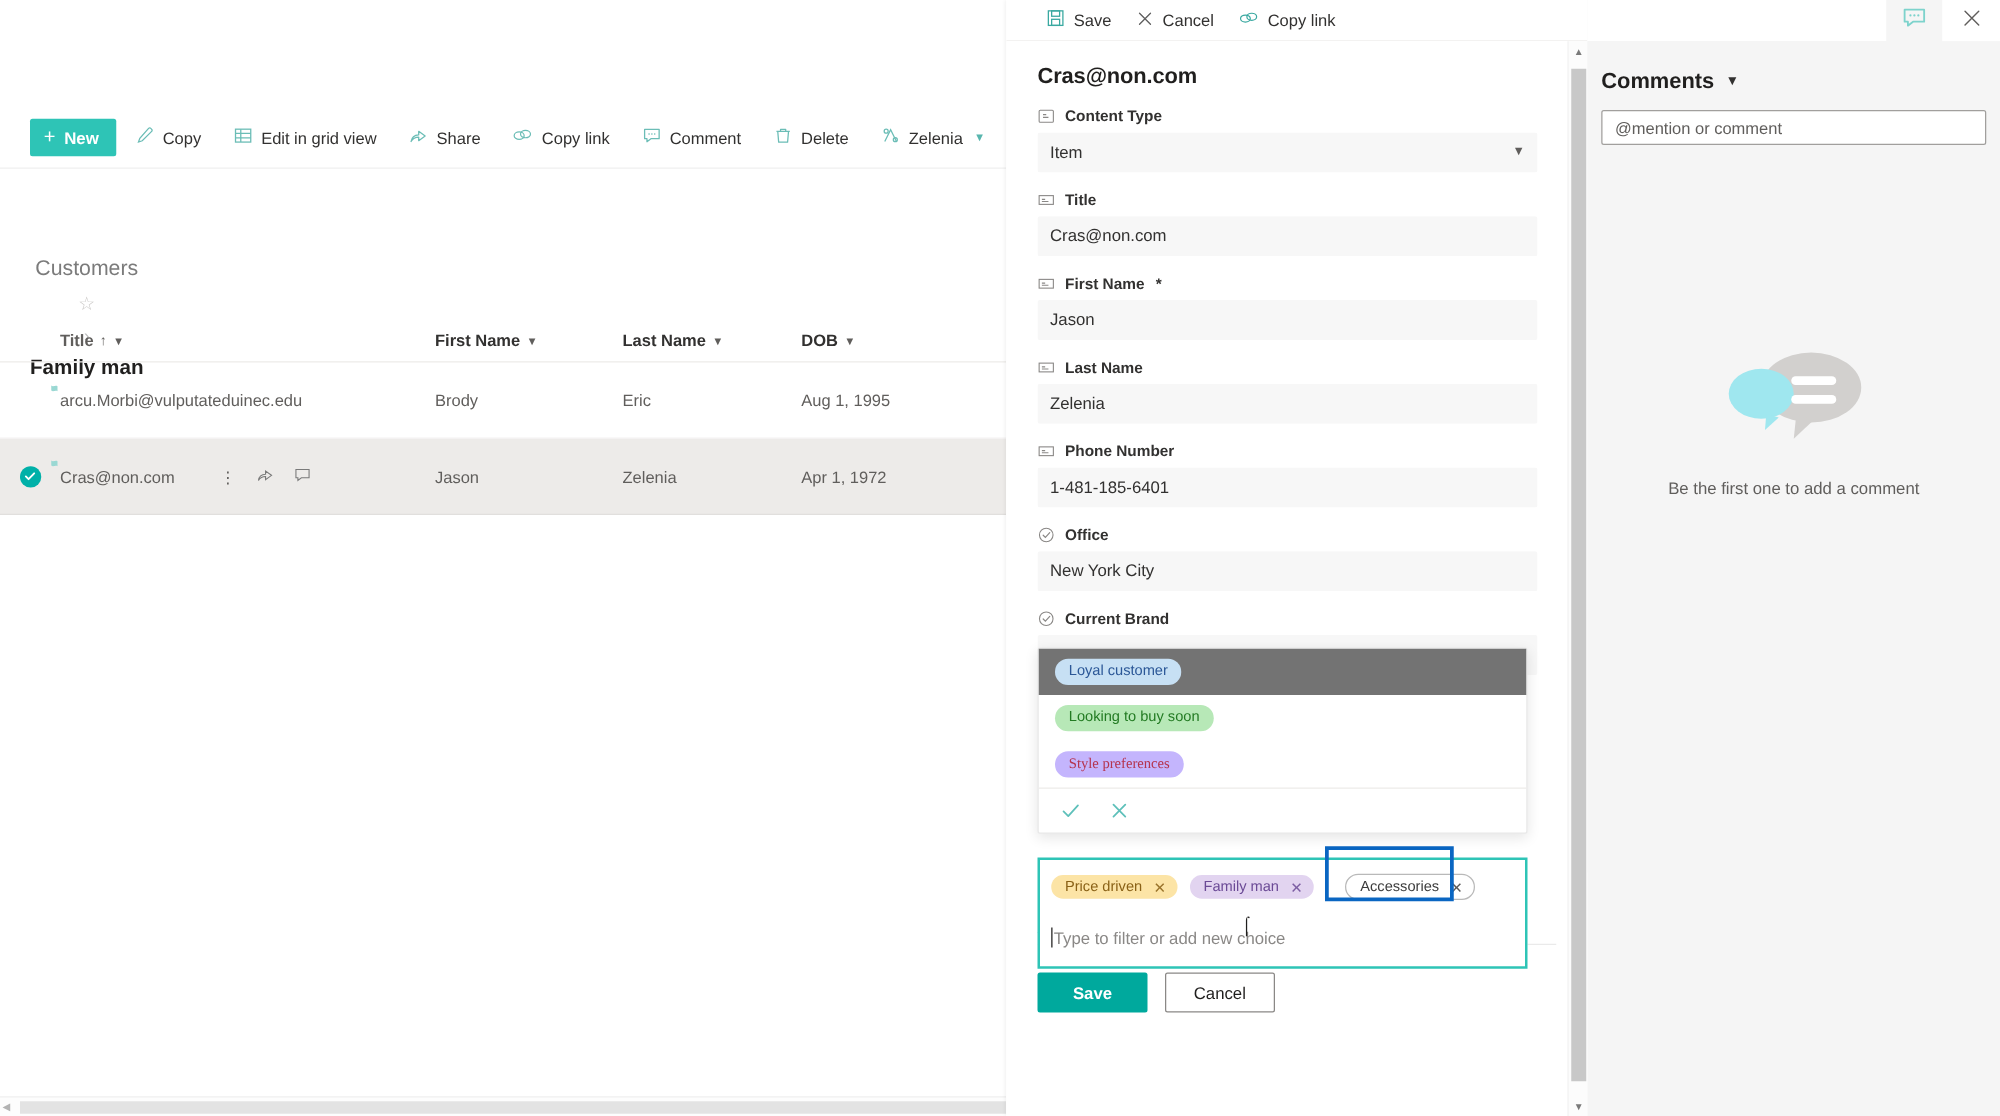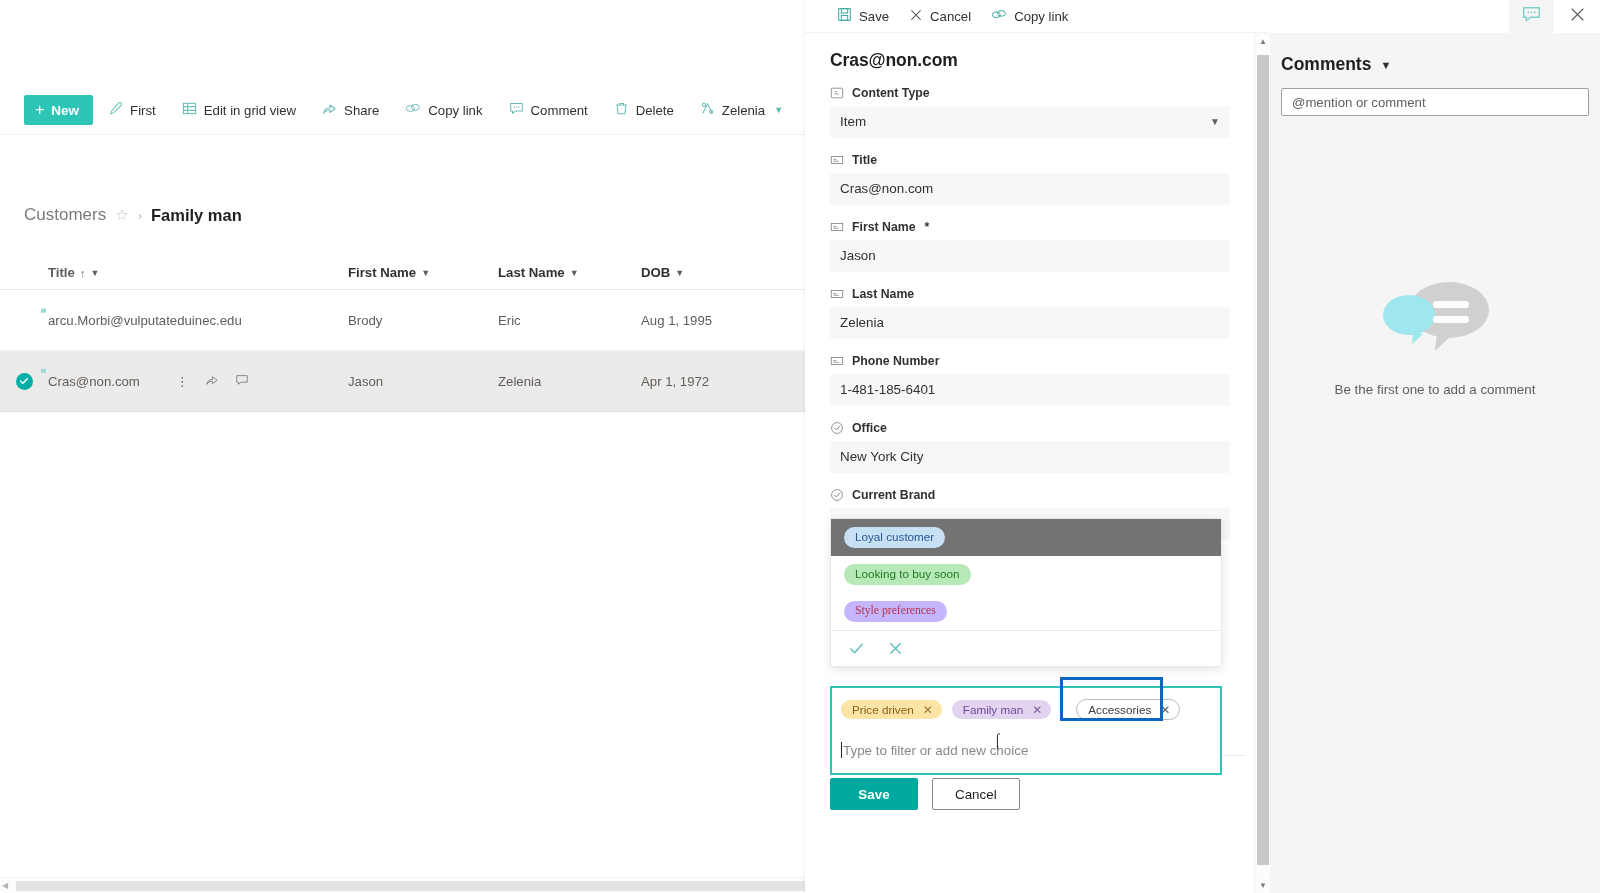--- a/index.html
+++ b/index.html
@@ -38,21 +38,21 @@
     height:32px; padding:0 11px; margin-left:4px;
     color:#323130; font-size:13.2px; cursor:pointer; white-space:nowrap;
     background:transparent; border:none; font-family:inherit;
   }
   .cmd svg { flex:0 0 auto; }
   .cmd .chev { font-size:9px; color:#58b6ae; margin-left:2px; }
 
   
   #breadcrumb {
     position:absolute; left:24px; top:205px; display:flex; align-items:center; gap:9px;
-    font-size:17px; color:#8a8886;
+    font-size:17px; color:#8a8886;flex-direction:column;
   }
   #breadcrumb .crumb-root { color:#7b7b7b; font-size:17px; }
   #breadcrumb .star { color:#c8c6c4; font-size:15px; cursor:pointer; }
   #breadcrumb .sep { color:#bbb; font-size:13px; }
   #breadcrumb .crumb-current { color:#201f1e; font-weight:600; font-size:16.5px; }
 
   
   #list-table { position:absolute; left:0; top:256px; width:805px; }
   .lt-head {
     display:flex; align-items:center; height:34px;
@@ -247,21 +247,21 @@
         <span class="plus">+</span>
         <span>New</span>
       </button>
 
       <div class="cmd">
         <span>
           <svg width="15" height="15" viewBox="0 0 16 16">
               <path d="M11.6 1.8a1.3 1.3 0 0 1 1.9 0l.7.7a1.3 1.3 0 0 1 0 1.9l-8 8L3 13.5l1.1-3.2 7.5-8.5z" fill="none" stroke="#6bbdb6" stroke-width="1.1"></path>
             </svg>
         </span>
-        <span>First</span>
+        <span>Copy</span>
       </div>
 
       <div class="cmd">
         <span>
           <svg width="15" height="15" viewBox="0 0 16 16">
               <rect x="1.5" y="2.5" width="13" height="11" fill="none" stroke="#6bbdb6" stroke-width="1.1"></rect>
               <path d="M1.5 6h13M1.5 10h13M6 2.5v11" stroke="#6bbdb6" stroke-width="1.1"></path>
             </svg>
         </span>
         <span>Edit in grid view</span>

